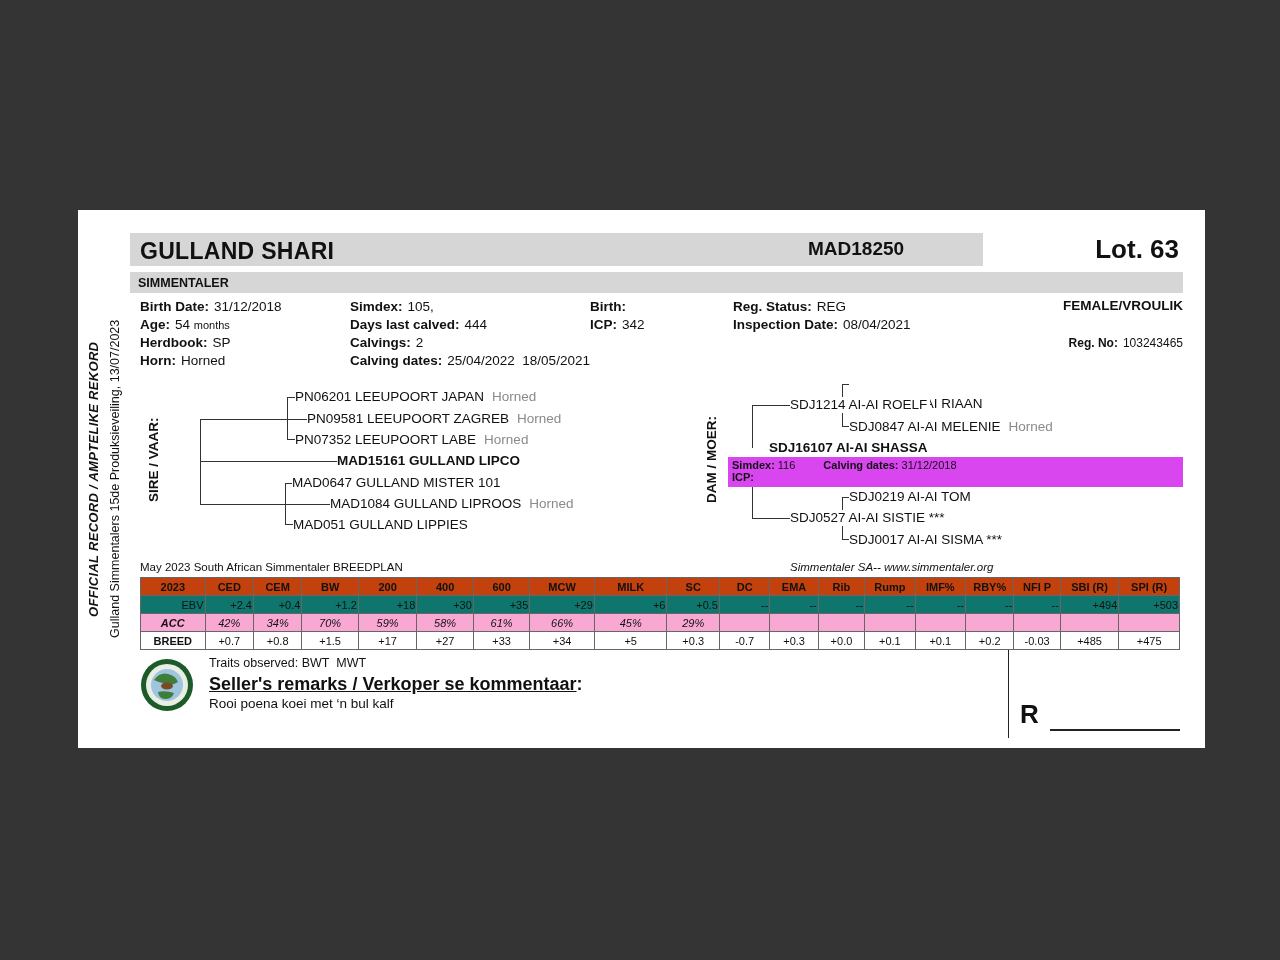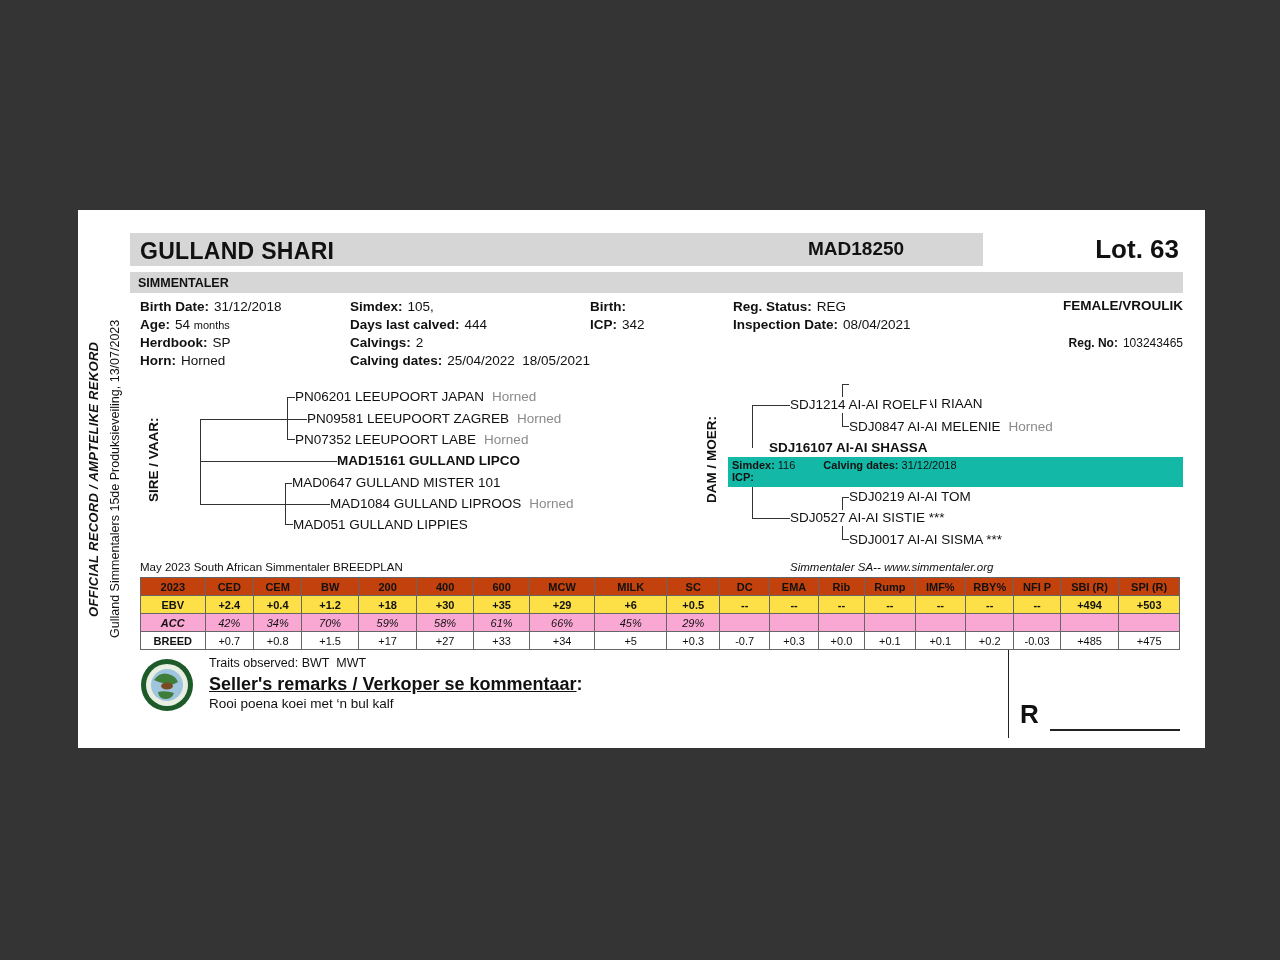--- a/index.html
+++ b/index.html
@@ -31,31 +31,31 @@
   .regno .lbl { font-size:12px; }
 
   
   .pedigree { position:absolute; left:0; top:0; width:100%; height:100%; }
   .hl { position:absolute; height:0; border-top:1px solid #333; }
   .vl { position:absolute; width:0; border-left:1px solid #333; }
   .br { position:absolute; width:8px; border-left:1px solid #333; border-top:1px solid #333; border-bottom:1px solid #333; }
   .ped-name { position:absolute; font-size:13.5px; line-height:16px; height:16px; white-space:nowrap; background:#fff; padding-right:3px; }
   .bold { font-weight:bold; }
   .tag { color:#8a8a8a; padding-left:8px; }
-  .dam-details { position:absolute; left:650px; top:247px; width:455px; height:30px; background:#14b8a6; font-size:11px; padding:2px 4px; }
+  .dam-details { position:absolute; left:650px; top:247px; width:455px; height:30px; background:#d946ef; font-size:11px; padding:2px 4px; }
   .dam-details .lbl { font-size:11px; margin-right:3px; }
   .dd-gap { margin-left:28px; }
 
   
   .bp-caption { position:absolute; left:62px; top:351px; width:1040px; font-size:11.5px; height:14px; }
   .bp-src { position:absolute; left:650px; top:0; font-style:italic; }
   table.bp { position:absolute; left:62px; top:367px; width:1040px; border-collapse:collapse; table-layout:fixed; font-size:11px; }
   table.bp td { border:1px solid #666; text-align:center; height:18px; padding:0 1px; overflow:hidden; white-space:nowrap; }
   tr.hrow td { font-weight:bold; background:#c2410c; }
-  tr.ebv td { background:#fde047; font-weight:bold; }
+  tr.ebv td { background:#0f766e; font-weight:normal;text-align:right; }
   tr.acc td { background:#f9a8d4; font-style:italic; }
   tr.breedr td { background:#fff; }
   td.rowlbl { font-weight:bold; }
 
   
   .logo { position:absolute; left:62px; top:448px; width:54px; height:54px; }
   .traits { position:absolute; left:131px; top:446px; font-size:12.5px; }
   .remarks-h { position:absolute; left:131px; top:464px; font-size:18px; font-weight:bold; }
   .remarks-h .u { text-decoration:underline; }
   .remark { position:absolute; left:131px; top:486px; font-size:13.5px; }

